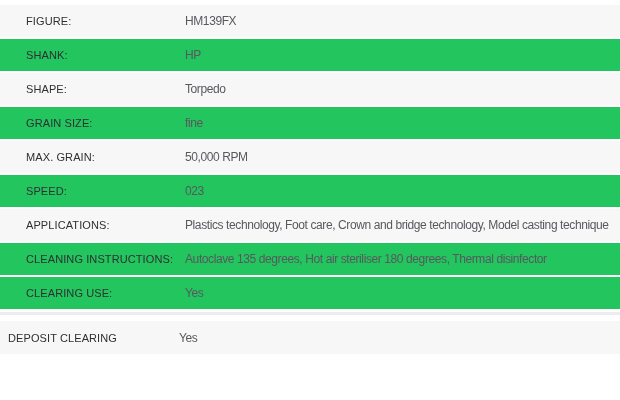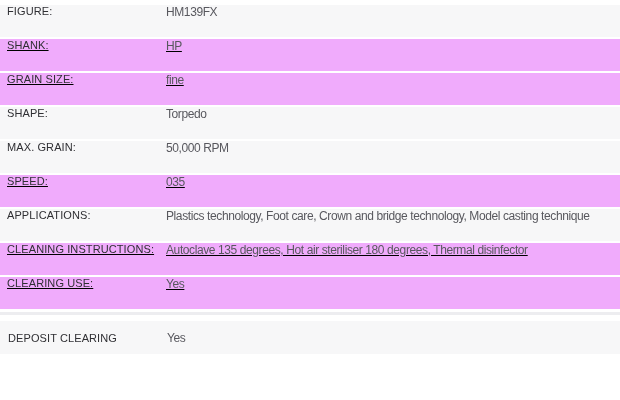--- a/index.html
+++ b/index.html
@@ -14,25 +14,26 @@
   .spec-table {
     position: absolute;
     top: 5px;
     left: 0;
     width: 620px;
   }
   .spec-row {
     height: 32px;
     margin-bottom: 2px;
     display: flex;
-    padding-left: 7px;
+    align-items: center;
+    padding-left: 26px;
     box-sizing: border-box;
   }
   .spec-row.light { background: #f7f7f8; }
-  .spec-row.dark  { background: #f0abfc; text-decoration: underline; }
+  .spec-row.dark  { background: #22c55e; }
   .spec-label {
     width: 159px;
     flex: 0 0 159px;
     font-size: 11px;
     font-weight: 400;
     color: #2f2f33;
     letter-spacing: 0.1px;
     white-space: nowrap;
   }
   .spec-value {
@@ -50,55 +51,56 @@
     margin-top: 3px;
   }
   .footer-row {
     margin-top: 6px;
     height: 33px;
     background: #f7f7f8;
     display: flex;
     align-items: center;
     padding-left: 8px;
     box-sizing: border-box;
+    gap: 12px;
   }
 </style>
 </head>
 <body>
 
 <div class="spec-table">
 
   <div class="spec-row light">
     <div class="spec-label">FIGURE:</div>
     <div class="spec-value">HM139FX</div>
   </div>
 
   <div class="spec-row dark">
     <div class="spec-label">SHANK:</div>
     <div class="spec-value">HP</div>
   </div>
 
+  <div class="spec-row light">
+    <div class="spec-label">SHAPE:</div>
+    <div class="spec-value">Torpedo</div>
+  </div>
+
   <div class="spec-row dark">
     <div class="spec-label">GRAIN SIZE:</div>
     <div class="spec-value">fine</div>
-  </div>
-
-  <div class="spec-row light">
-    <div class="spec-label">SHAPE:</div>
-    <div class="spec-value">Torpedo</div>
   </div>
 
   <div class="spec-row light">
     <div class="spec-label">MAX. GRAIN:</div>
     <div class="spec-value">50,000 RPM</div>
   </div>
 
   <div class="spec-row dark">
     <div class="spec-label">SPEED:</div>
-    <div class="spec-value">035</div>
+    <div class="spec-value">023</div>
   </div>
 
   <div class="spec-row light">
     <div class="spec-label">APPLICATIONS:</div>
     <div class="spec-value">Plastics technology, Foot care, Crown and bridge technology, Model casting technique</div>
   </div>
 
   <div class="spec-row dark">
     <div class="spec-label">CLEANING INSTRUCTIONS:</div>
     <div class="spec-value">Autoclave 135 degrees, Hot air steriliser 180 degrees, Thermal disinfector</div>

